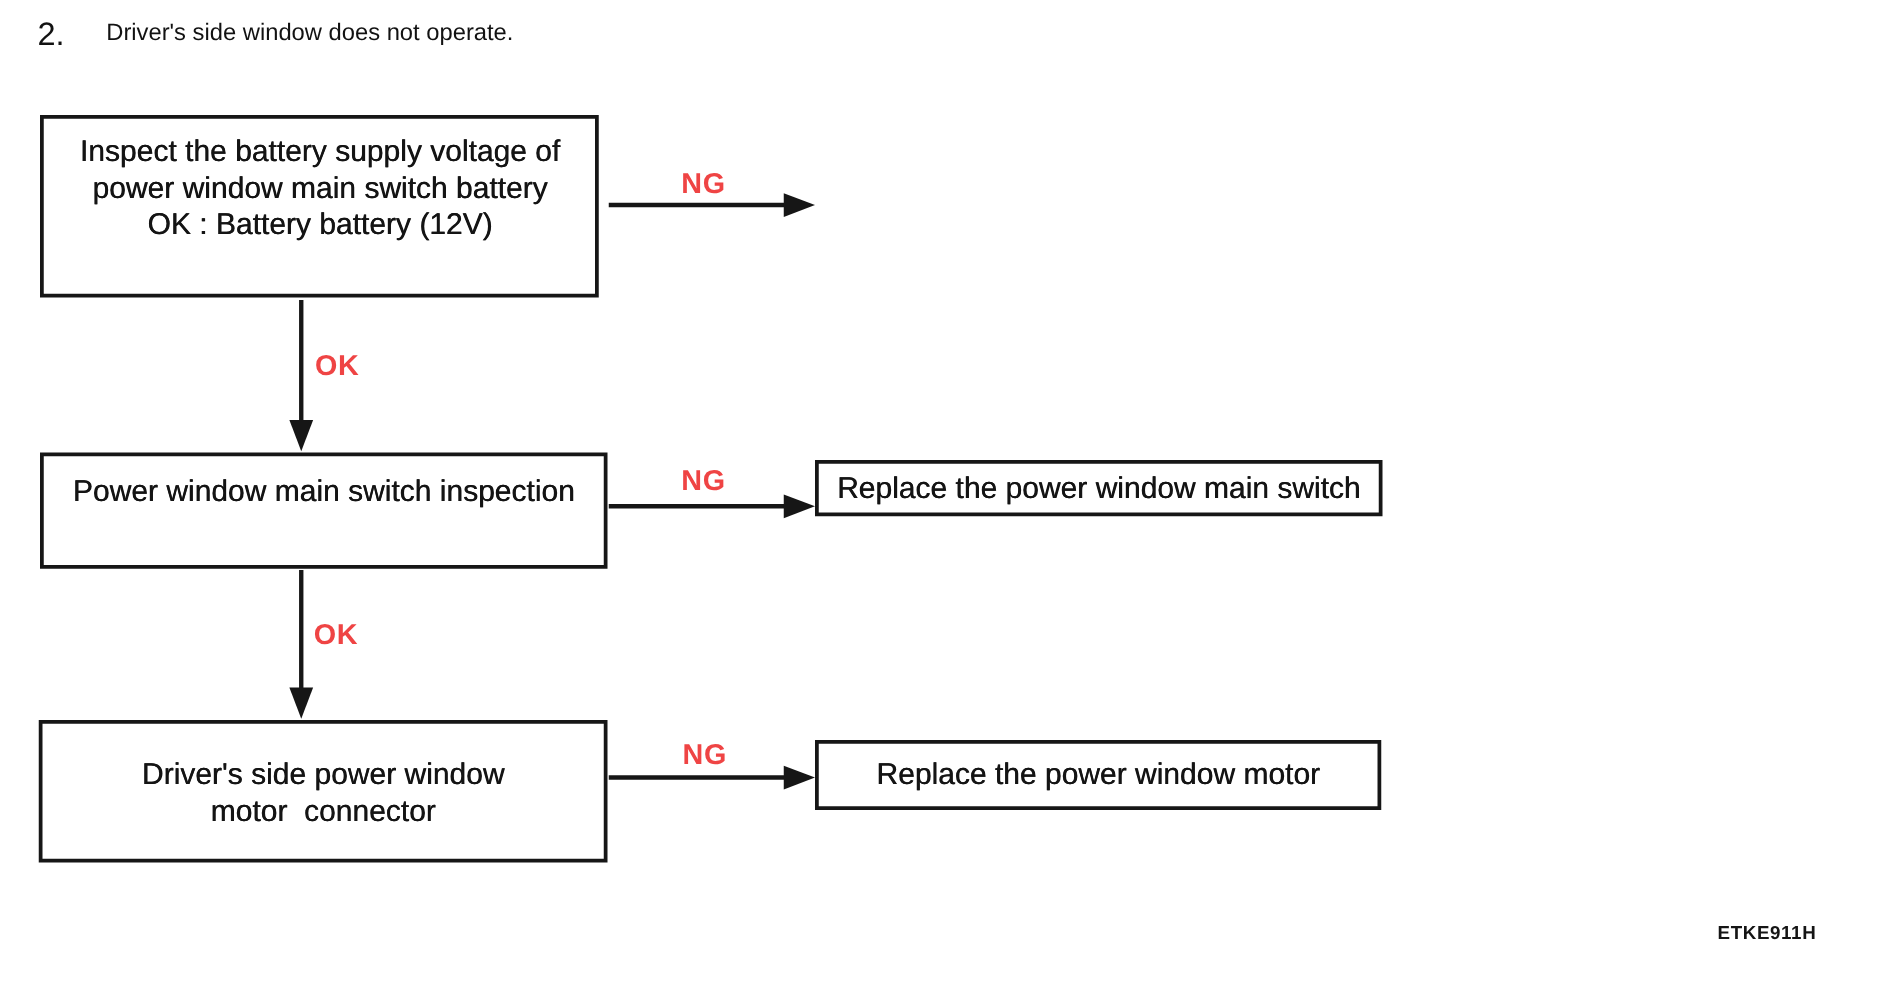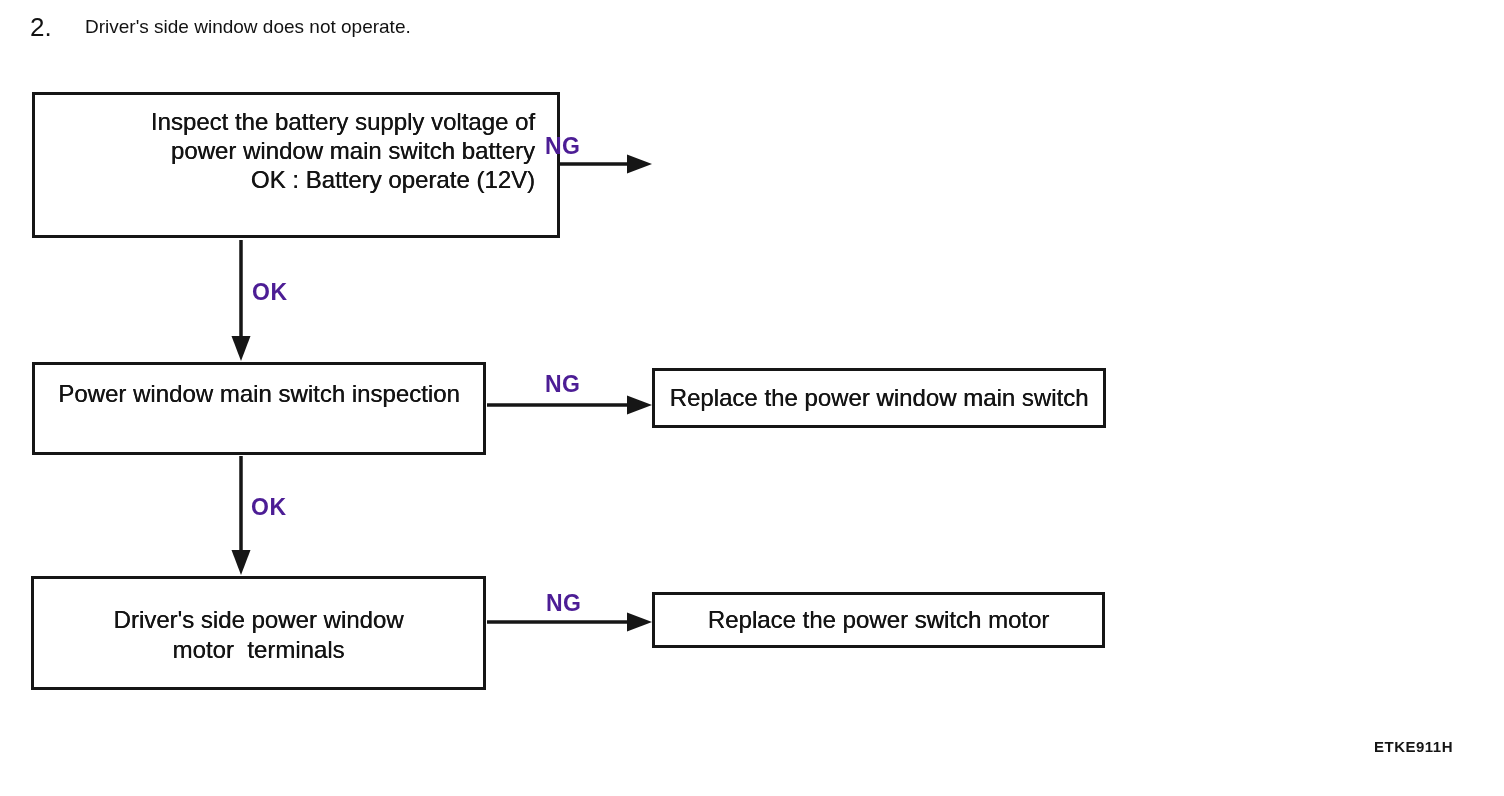--- a/index.html
+++ b/index.html
@@ -46,24 +46,24 @@
     font-size: 24px;
     color: #141414;
   }
   .box .ln {
     white-space: pre;
     text-shadow: 0.35px 0 0 currentColor;
   }
   .step1 {
     left: 32px;
     top: 92px;
-    width: 528px;
+    width: 447px;
     height: 146px;
-    padding: 12px 22px 0 13px;
-    text-align: right;
+    padding: 12px 12px 0 13px;
+    text-align: center;
     line-height: 29px;
   }
   .result1 {
     left: 652px;
     top: 125px;
     width: 454px;
     height: 85px;
     display: flex;
     flex-direction: column;
     justify-content: center;
@@ -77,21 +77,21 @@
     width: 454px;
     height: 93px;
     padding-top: 14px;
     text-align: center;
     line-height: 30px;
   }
   .result2 {
     left: 652px;
     top: 368px;
     width: 454px;
-    height: 60px;
+    height: 45px;
     display: flex;
     flex-direction: column;
     justify-content: center;
     align-items: center;
     text-align: center;
     line-height: 30px;
   }
   .step3 {
     left: 31px;
     top: 576px;
@@ -111,21 +111,21 @@
     justify-content: center;
     align-items: center;
     text-align: center;
     line-height: 30px;
   }
   .flow-label {
     position: absolute;
     font-size: 23px;
     font-weight: bold;
     line-height: 26px;
-    color: #4c1d95;
+    color: #ef4444;
     letter-spacing: 0.5px;
   }
   .ng1 { left: 545px; top: 133px; }
   .ok1 { left: 252px; top: 279px; }
   .ng2 { left: 545px; top: 371px; }
   .ok2 { left: 251px; top: 494px; }
   .ng3 { left: 546px; top: 590px; }
   .figure-code {
     position: absolute;
     left: 1374px;
@@ -163,21 +163,21 @@
     </g>
     <g>
       <line x1="487" y1="622" x2="632" y2="622" stroke="#161616" stroke-width="3.5"></line>
       <polygon points="652,622 627,612.5 627,631.5" fill="#161616"></polygon>
     </g>
   </svg>
 
   <div class="box step1">
     <div class="ln">Inspect the battery supply voltage of</div>
     <div class="ln">power window main switch battery</div>
-    <div class="ln">OK : Battery operate (12V)</div>
+    <div class="ln">OK : Battery battery (12V)</div>
   </div>
 
   <div class="flow-label ng1">NG</div>
 
 
   <div class="flow-label ok1">OK</div>
 
   <div class="box step2">
     <div class="ln">Power window main switch inspection</div>
   </div>
@@ -185,24 +185,24 @@
   <div class="flow-label ng2">NG</div>
 
   <div class="box result2">
     <div class="ln">Replace the power window main switch</div>
   </div>
 
   <div class="flow-label ok2">OK</div>
 
   <div class="box step3">
     <div class="ln">Driver's side power window</div>
-    <div class="ln">motor  terminals</div>
+    <div class="ln">motor  connector</div>
   </div>
 
   <div class="flow-label ng3">NG</div>
 
   <div class="box result3">
-    <div class="ln">Replace the power switch motor</div>
+    <div class="ln">Replace the power window motor</div>
   </div>
 
   <div class="figure-code">ETKE911H</div>
 
 </div>
 
 </body></html>

